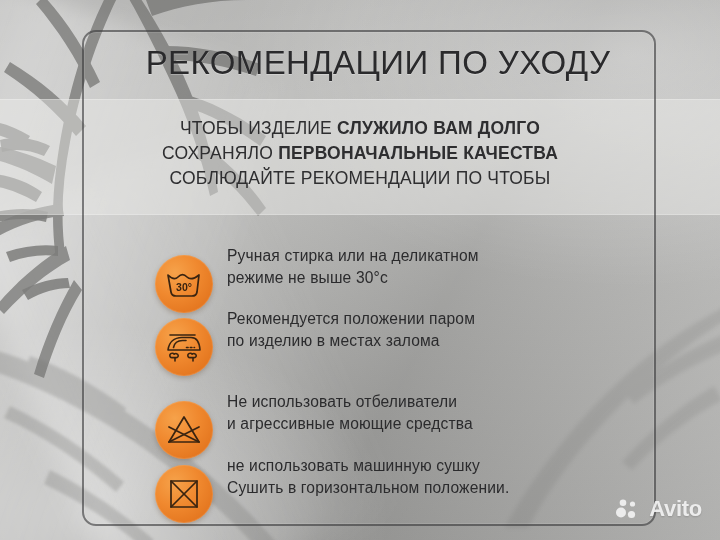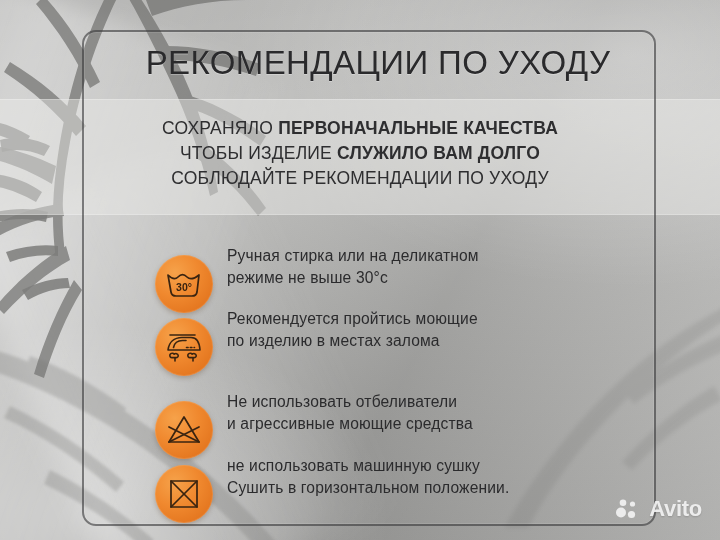--- a/index.html
+++ b/index.html
@@ -138,23 +138,23 @@
     </g>
   </svg>
 
   <div class="band"></div>
 
   <div class="frame"></div>
 
   <div class="title">РЕКОМЕНДАЦИИ ПО УХОДУ</div>
 
   <div class="subtitle">
+    <span class="ln"><span>ЧТОБЫ ИЗДЕЛИЕ </span><b>СЛУЖИЛО ВАМ ДОЛГО</b></span>
     <span class="ln"><span>СОХРАНЯЛО </span><b>ПЕРВОНАЧАЛЬНЫЕ КАЧЕСТВА</b></span>
-    <span class="ln"><span>ЧТОБЫ ИЗДЕЛИЕ </span><b>СЛУЖИЛО ВАМ ДОЛГО</b></span>
-    <span class="ln">СОБЛЮДАЙТЕ РЕКОМЕНДАЦИИ ПО УХОДУ</span>
+    <span class="ln">СОБЛЮДАЙТЕ РЕКОМЕНДАЦИИ ПО ЧТОБЫ</span>
   </div>
 
   <div class="list">
 
     <div class="row">
       <div class="disc">
         <svg width="40" height="32" viewBox="0 0 40 32" fill="none" stroke="#3a2410" stroke-width="1.7" stroke-linecap="round" stroke-linejoin="round">
           <path d="M4 7 C8 11 11 12 14 9 C17 6 20 6 23 9 C26 12 30 11 35 7 L33 24 C32.6 26.6 30.8 28 28 28 L12 28 C9.2 28 7.4 26.6 7 24 Z"></path>
           <text x="20" y="23" font-family="'Liberation Sans',sans-serif" font-size="10.5" font-weight="700" fill="#3a2410" stroke="none" text-anchor="middle">30°</text>
         </svg>
@@ -172,21 +172,21 @@
           <path d="M4 20 C5 12.5 10 7.5 18 7.5 L27 7.5 C32.5 7.5 35.5 12 36 20 Z"></path>
           <path d="M9.5 17.5 C10.5 12.5 13.5 10.5 18.5 10.5 L22 10.5"></path>
           <path d="M22.5 17.5 L30.5 17.5" stroke-dasharray="1.6 2.2"></path>
           <path d="M6 24.5 C7 23 9.2 22.8 10.2 24.2 C11.6 23 13.8 23.6 14.2 25.4 C14.4 26.6 13.4 27.6 12 27.6 L8 27.6 C6.4 27.6 5.4 26.2 6 24.5 Z"></path>
           <path d="M24 24.5 C25 23 27.2 22.8 28.2 24.2 C29.6 23 31.8 23.6 32.2 25.4 C32.4 26.6 31.4 27.6 30 27.6 L26 27.6 C24.4 27.6 23.4 26.2 24 24.5 Z"></path>
           <path d="M11 28.4 L11 31"></path>
           <path d="M29 28.4 L29 31"></path>
         </svg>
       </div>
       <div class="rtext">
-        <span>Рекомендуется пройтись моющие</span>
+        <span>Рекомендуется положении паром</span>
         <span>по изделию в местах залома</span>
       </div>
     </div>
 
     <div class="row">
       <div class="disc">
         <svg width="38" height="32" viewBox="0 0 38 32" fill="none" stroke="#3a2410" stroke-width="1.7" stroke-linecap="round" stroke-linejoin="round">
           <path d="M19 3 L34 28 L4 28 Z"></path>
           <path d="M4 13 L34 28"></path>
           <path d="M34 13 L4 28"></path>

